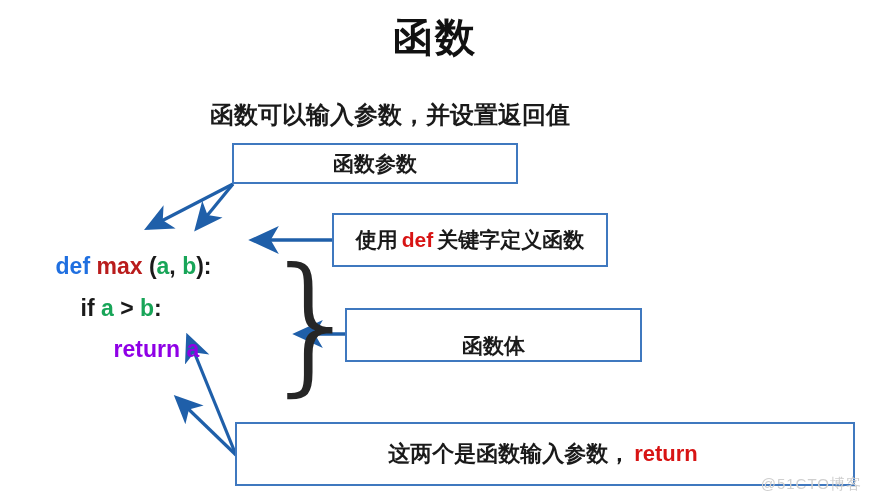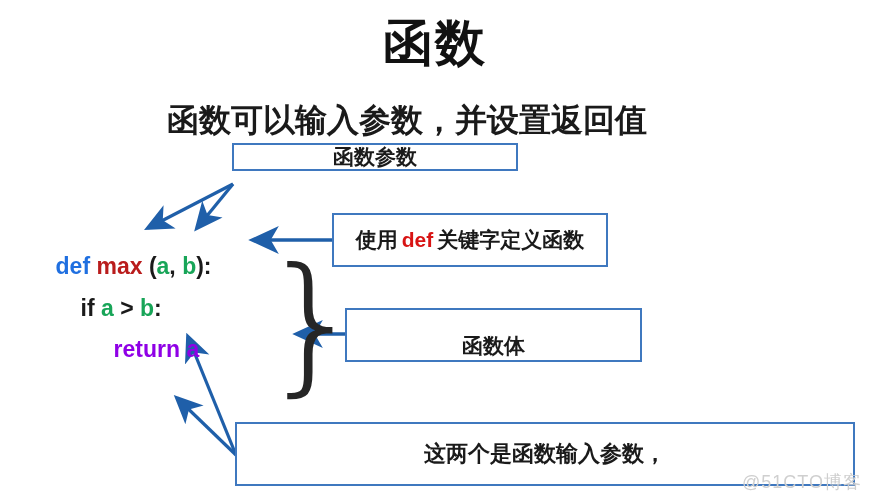--- a/index.html
+++ b/index.html
@@ -26,32 +26,32 @@
     pointer-events: none;
   }
 
   
   .title {
     position: absolute;
     left: 0;
     top: 10px;
     width: 870px;
     text-align: center;
-    font-size: 50px;
+    font-size: 40px;
     font-weight: bold;
     color: #111111;
     letter-spacing: 2px;
   }
   .subtitle {
     position: absolute;
-    left: 17px;
+    left: 0;
     top: 99px;
     width: 780px;
     text-align: center;
-    font-size: 32px;
+    font-size: 24px;
     font-weight: bold;
     color: #1a1a1a;
   }
 
   
   .callout {
     position: absolute;
     box-sizing: border-box;
     border: 2px solid #3f78bf;
     background: #ffffff;
@@ -61,21 +61,21 @@
     color: #1a1a1a;
     font-size: 21px;
     font-weight: bold;
     white-space: nowrap;
   }
   .callout .kw {
     color: #d81414;
     font-weight: bold;
     padding: 0 4px;
   }
-  #box-params  { left: 232px; top: 143px; width: 286px; height: 28px; }
+  #box-params  { left: 232px; top: 143px; width: 286px; height: 41px; }
   #box-def     { left: 332px; top: 213px; width: 276px; height: 54px; }
   #box-body    { left: 345px; top: 308px; width: 297px; height: 54px; align-items: flex-end; }
   #box-return  { left: 235px; top: 422px; width: 620px; height: 64px; font-size: 22px; }
 
   
   .code-line {
     position: absolute;
     font-family: "Liberation Sans", "DejaVu Sans", sans-serif;
     font-size: 23px;
     color: #1a1a1a;
@@ -107,21 +107,21 @@
     color: #262626;
     transform: scaleX(1.15);
     transform-origin: left top;
   }
 
   
   .watermark {
     position: absolute;
     right: 8px;
     bottom: 4px;
-    font-size: 18px;
+    font-size: 15px;
     color: #cfcfcf;
     letter-spacing: 1px;
     user-select: none;
   }
 </style>
 </head>
 <body>
 
 <div id="slide">
 
@@ -183,17 +183,18 @@
       <span class="kw">def</span>
       <span> 关键字定义函数</span>
   </div>
 
   <div class="callout" id="box-body">
     <span>函数体</span>
   </div>
 
   <div class="callout" id="box-return">
     <span>这两个是函数输入参数，</span>
+      <span class="kw">return</span>
   </div>
 
   <div class="watermark">@51CTO博客</div>
 
 </div>
 
 </body></html>

